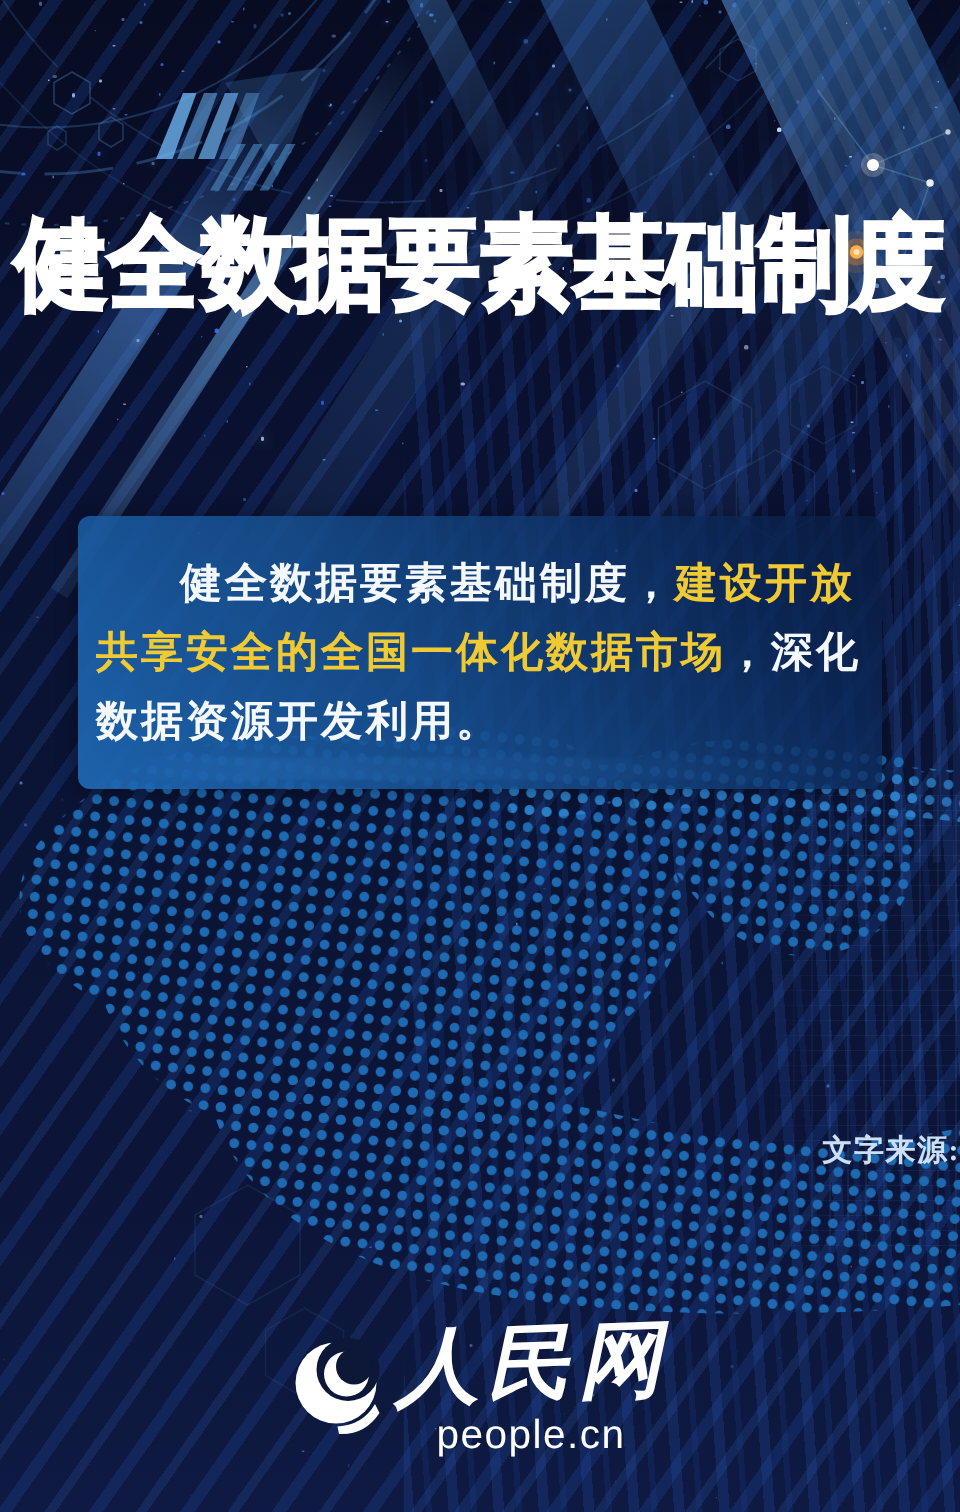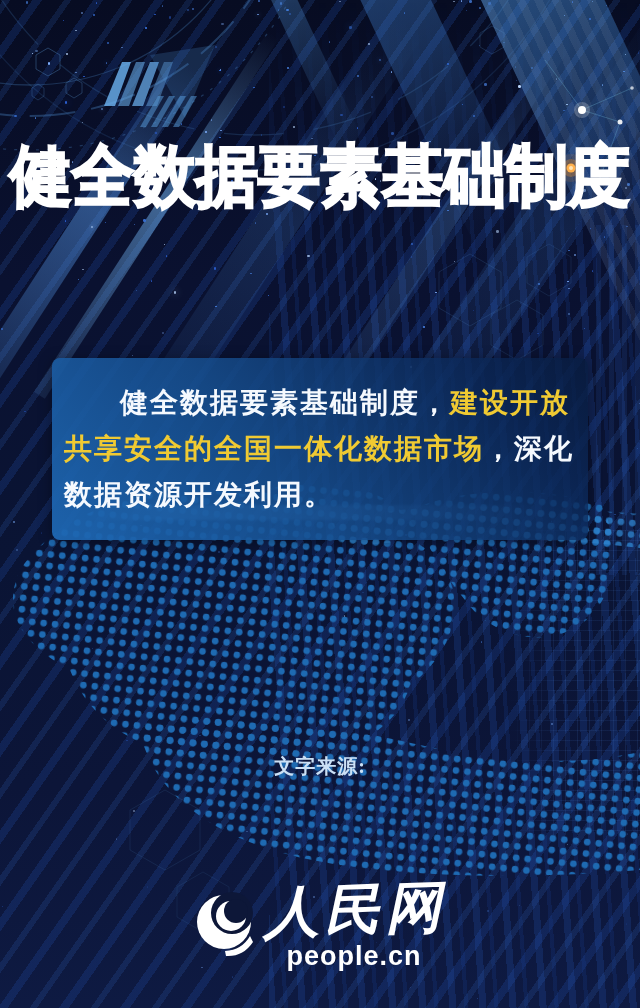--- a/index.html
+++ b/index.html
@@ -54,40 +54,40 @@
   .bb5{left:520px;top:-25px;width:56px;height:490px;opacity:.3;background:linear-gradient(180deg,transparent,rgba(70,140,225,.5) 50%,rgba(70,140,225,.12));}
 
   .title{
     position:absolute;left:0;right:0;top:134px;z-index:7;margin:0;text-align:center;
     font-size:62px;font-weight:900;color:#ffffff;letter-spacing:0;
     -webkit-text-stroke:2.2px #ffffff;transform:scaleY(1.08);
     font-family:"Liberation Sans",sans-serif;white-space:nowrap;
   }
 
   .quote-box{
-    position:absolute;left:52px;top:358px;width:536px;height:182px;z-index:5;
+    position:absolute;left:52px;top:344px;width:536px;height:182px;z-index:5;
     border-radius:8px;box-sizing:border-box;padding:22px 14px 0 12px;
     background:linear-gradient(48deg,rgba(30,104,180,.93) 0%,rgba(22,78,142,.88) 42%,rgba(11,40,88,.82) 82%,rgba(8,28,64,.80) 100%);
     box-shadow:0 2px 14px rgba(0,0,0,.35);
   }
   .quote-text{margin:0;font-size:28px;line-height:46px;font-weight:700;letter-spacing:2px;
     color:#f5f9fe;text-indent:2em;}
   .hl{color:#f0ca32;}
 
   .source{position:absolute;left:0;right:0;top:753px;z-index:6;text-align:center;color:#cbe0f5;
     font-family:"Liberation Serif",serif;}
-  .source-label{font-size:20px;font-weight:700;letter-spacing:1px;}
+  .source-label{font-size:20px;font-weight:700;letter-spacing:1px;text-align:right;}
   .source-doc{font-size:21px;font-weight:700;margin-top:7px;white-space:nowrap;}
 
   .logo-row{position:absolute;left:0;right:0;top:882px;z-index:6;display:flex;justify-content:center;
     align-items:flex-start;gap:8px;color:#fff;}
   .logo-text-col{display:flex;flex-direction:column;align-items:center;}
   .logo-cn{font-size:56px;line-height:1;font-weight:700;letter-spacing:5px;
     font-family:"Liberation Serif",serif;font-style:italic;transform:rotate(-2deg);}
-  .logo-domain{font-size:27px;font-weight:700;letter-spacing:1px;margin-top:3px;
+  .logo-domain{font-size:27px;font-weight:400;letter-spacing:1px;margin-top:3px;
     font-family:"Liberation Sans",sans-serif;}
 </style>
 </head>
 <body>
 
 <div class="poster">
 
   <div id="stars">
       <div class="star" style="left: 161.501px; top: 5.31108px; width: 1.5px; height: 1.5px; background: rgb(75, 134, 232); opacity: 0.594179;"></div>
       <div class="star" style="left: 286.26px; top: 8.78185px; width: 2.5px; height: 2.5px; background: rgb(58, 116, 221); opacity: 0.904582;"></div>

